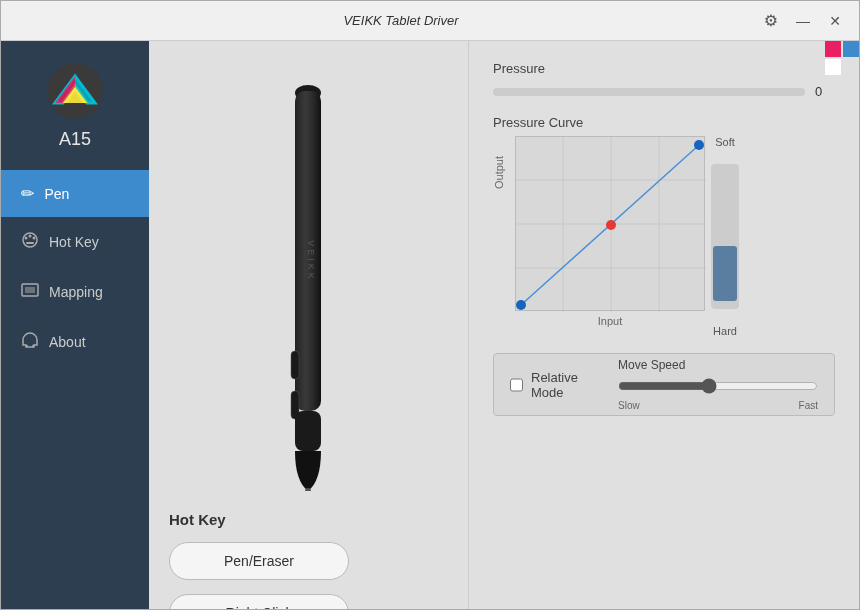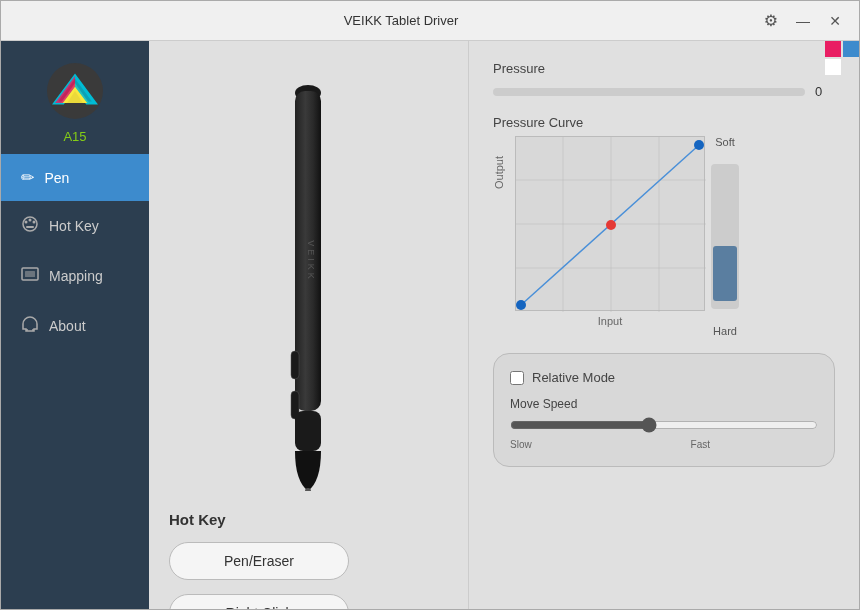--- a/index.html
+++ b/index.html
@@ -31,20 +31,21 @@
       justify-content: space-between;
       padding: 0 12px;
       border-bottom: 1px solid #ccc;
       flex-shrink: 0;
     }
     .title-bar-title {
       flex: 1;
       text-align: center;
       font-size: 13px;
       color: #333;
+      font-style: italic;
     }
     .title-bar-controls {
       display: flex;
       gap: 8px;
       align-items: center;
     }
     .title-bar-left {
       width: 30px;
     }
     .title-bar-btn {
@@ -78,23 +79,23 @@
       align-items: center;
       padding-top: 20px;
       flex-shrink: 0;
     }
     .sidebar-logo {
       width: 60px;
       height: 60px;
       margin-bottom: 8px;
     }
     .sidebar-device-name {
-      color: #84cc16;
-      font-size: 13px;
-      margin-bottom: 10px;
+      color: #e5e5e5;
+      font-size: 18px;
+      margin-bottom: 20px;
     }
     .sidebar-nav {
       width: 100%;
     }
     .sidebar-item {
       display: flex;
       align-items: center;
       gap: 10px;
       padding: 14px 20px;
       color: #ccc;
@@ -227,24 +228,23 @@
       width: 190px;
       height: 175px;
       background: #d8d8d8;
       border: 1px solid #bbb;
     }
 
     
     .relative-mode-section {
       background: #d8d8d8;
       border: 1px solid #bbb;
-      border-radius: 16px;
-      padding: 16px 16px;
-      display: flex;
-      flex-direction: column;
+      border-radius: 4px;
+      padding: 4px 16px;
+      display: flex;
       gap: 12px;
     }
     .relative-mode-row {
       display: flex;
       align-items: center;
       gap: 8px;
     }
     .checkbox {
       width: 14px;
       height: 14px;

